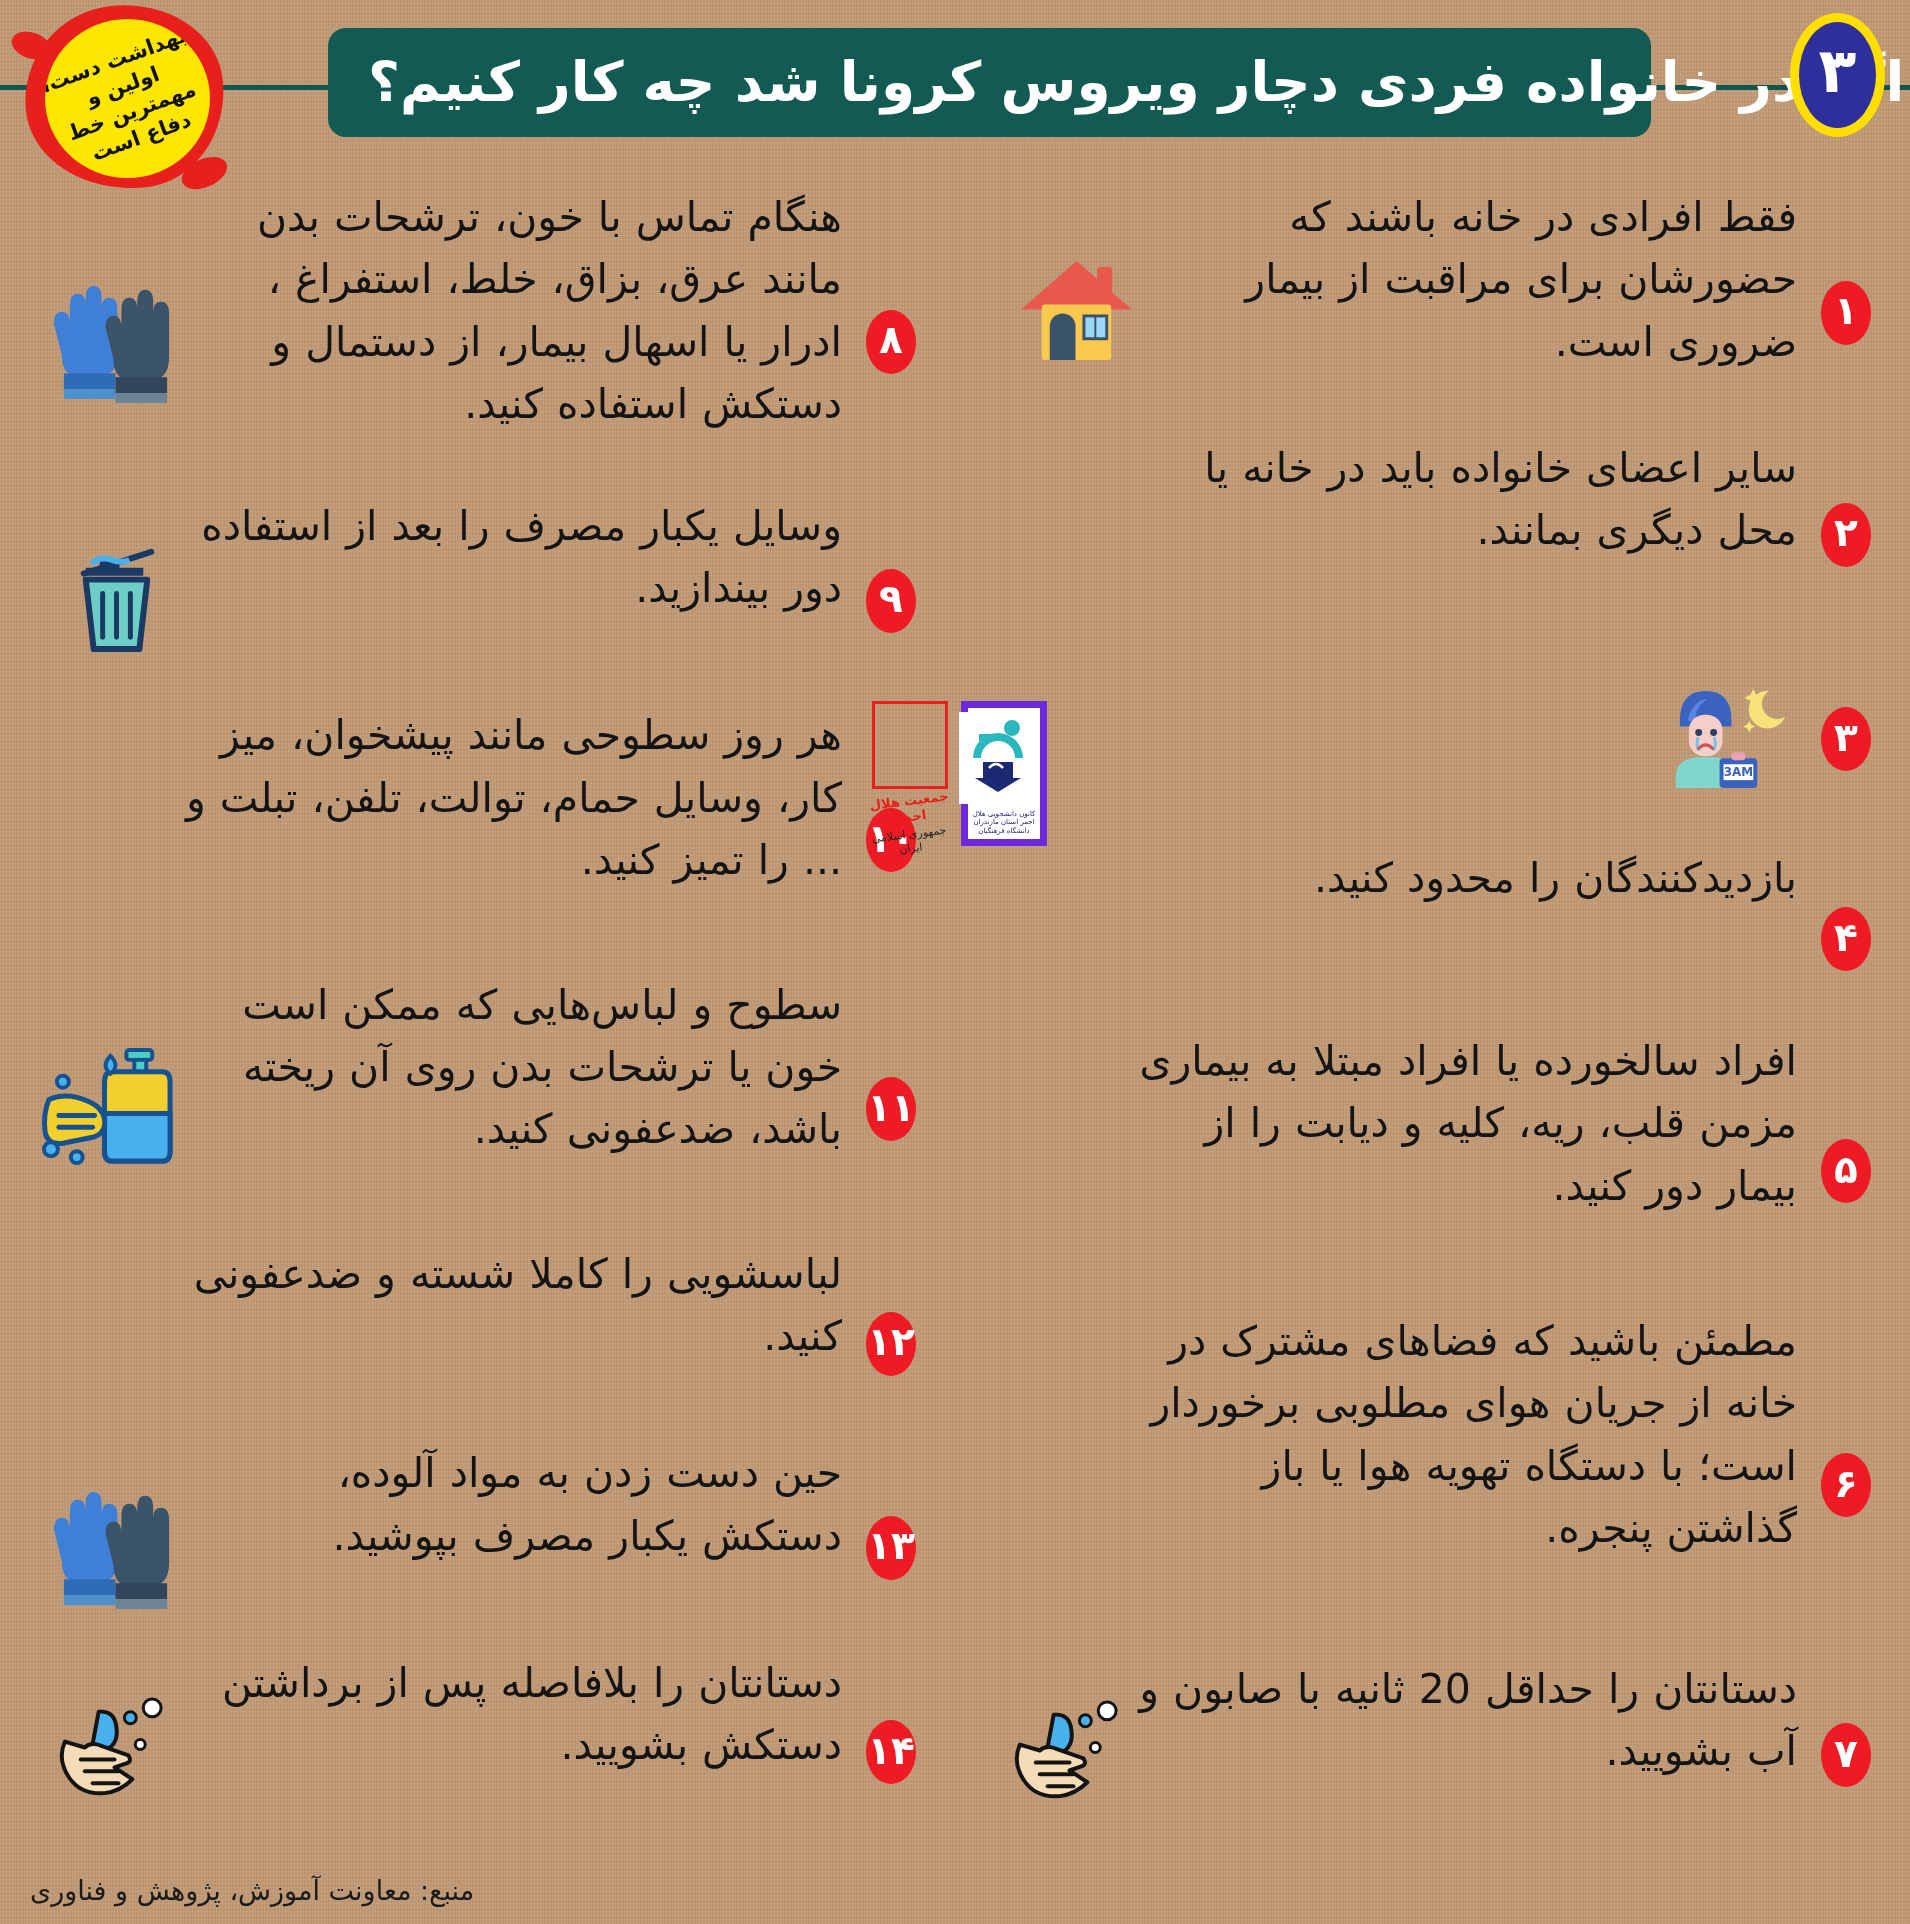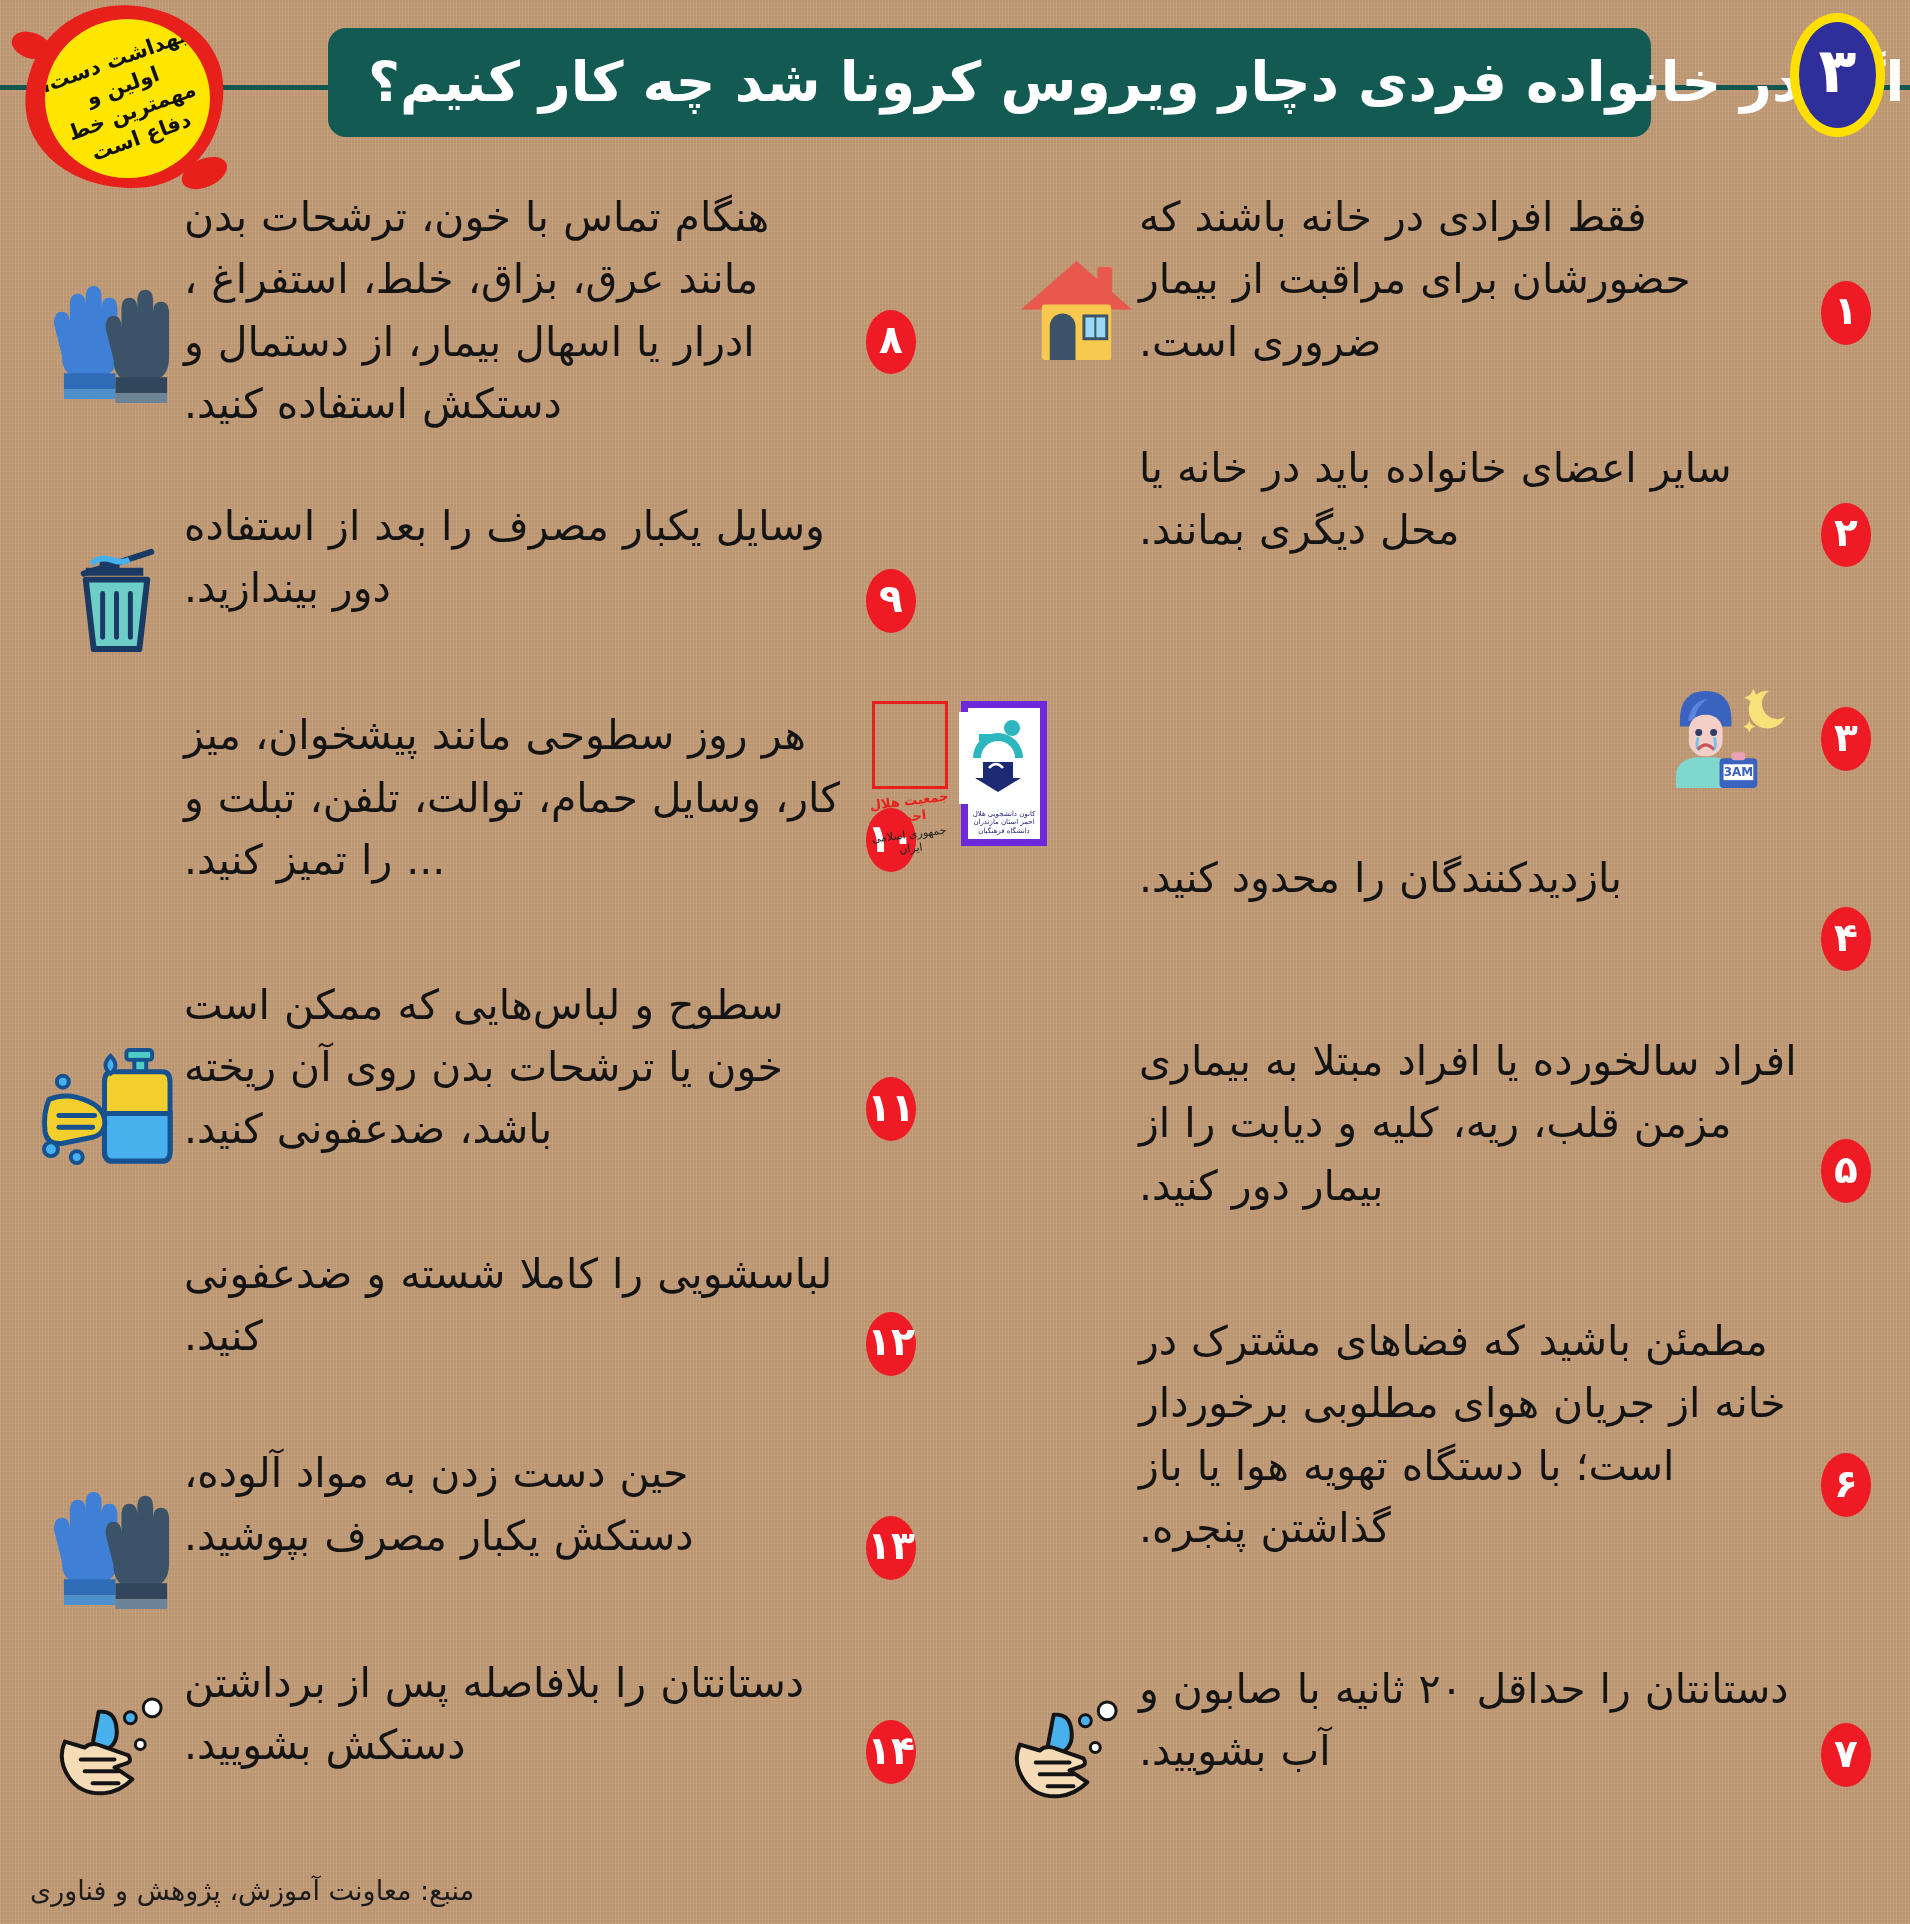--- a/index.html
+++ b/index.html
@@ -158,21 +158,21 @@
     background:#ee1b24;
     border-radius:2px;
     flex:0 0 auto;
     margin-left:14px;
   }
   .item-text{
     flex:1 1 auto;
     font-size:41px;
     line-height:1.52;
     color:#141414;
-    text-align:left;
+    text-align:right;
     direction:rtl;
     padding-top:2px;
     word-spacing:1px;
   }
   .item-icon{
     flex:0 0 auto;
     width:149px;
     display:flex; align-items:center; justify-content:flex-start;
     align-self:center;
   }
@@ -485,21 +485,21 @@
         <div class="item-text">مطمئن باشید که فضاهای مشترک در خانه از جریان هوای مطلوبی برخوردار است؛ با دستگاه تهویه هوا یا باز گذاشتن پنجره.</div>
         <div class="item-icon empty"></div>
       </div>
       <div class="item" style="flex: 1 1 0px;">
         <div class="item-number-wrap">
           <div class="bullet">
             <span class="bn">۷</span>
           </div>
           <div class="rule"></div>
         </div>
-        <div class="item-text">دستانتان را حداقل ۲۰ ثانیه با صابون و آب بشویید.</div>
+        <div class="item-text">دستانتان را حداقل 20 ثانیه با صابون و آب بشویید.</div>
         <div class="item-icon">
           <svg width="139" height="119" viewBox="0 0 140 120">
       <circle cx="108" cy="18" r="9" fill="#ffffff" stroke="#141414" stroke-width="3"></circle>
       <circle cx="86" cy="28" r="6" fill="#49b0ee" stroke="#141414" stroke-width="3"></circle>
       <circle cx="96" cy="55" r="5" fill="#ffffff" stroke="#141414" stroke-width="3"></circle>
       <path d="M54 22 q16 -2 18 16 q2 16 -10 22 l-14 -6 z" fill="#49b0ee" stroke="#141414" stroke-width="4" stroke-linejoin="round"></path>
       <path d="M20 52 q-8 18 4 36 q12 18 36 16 q16 -2 28 -14 l-18 -12 l12 -4 q6 -2 2 -8 l-28 -10 q-10 -4 -16 2 z" fill="#f6dcb6" stroke="#141414" stroke-width="4" stroke-linejoin="round"></path>
       <path d="M36 70 h34" stroke="#141414" stroke-width="4" stroke-linecap="round"></path>
       <path d="M40 82 h34" stroke="#141414" stroke-width="4" stroke-linecap="round"></path>
       <path d="M48 94 h26" stroke="#141414" stroke-width="4" stroke-linecap="round"></path>

